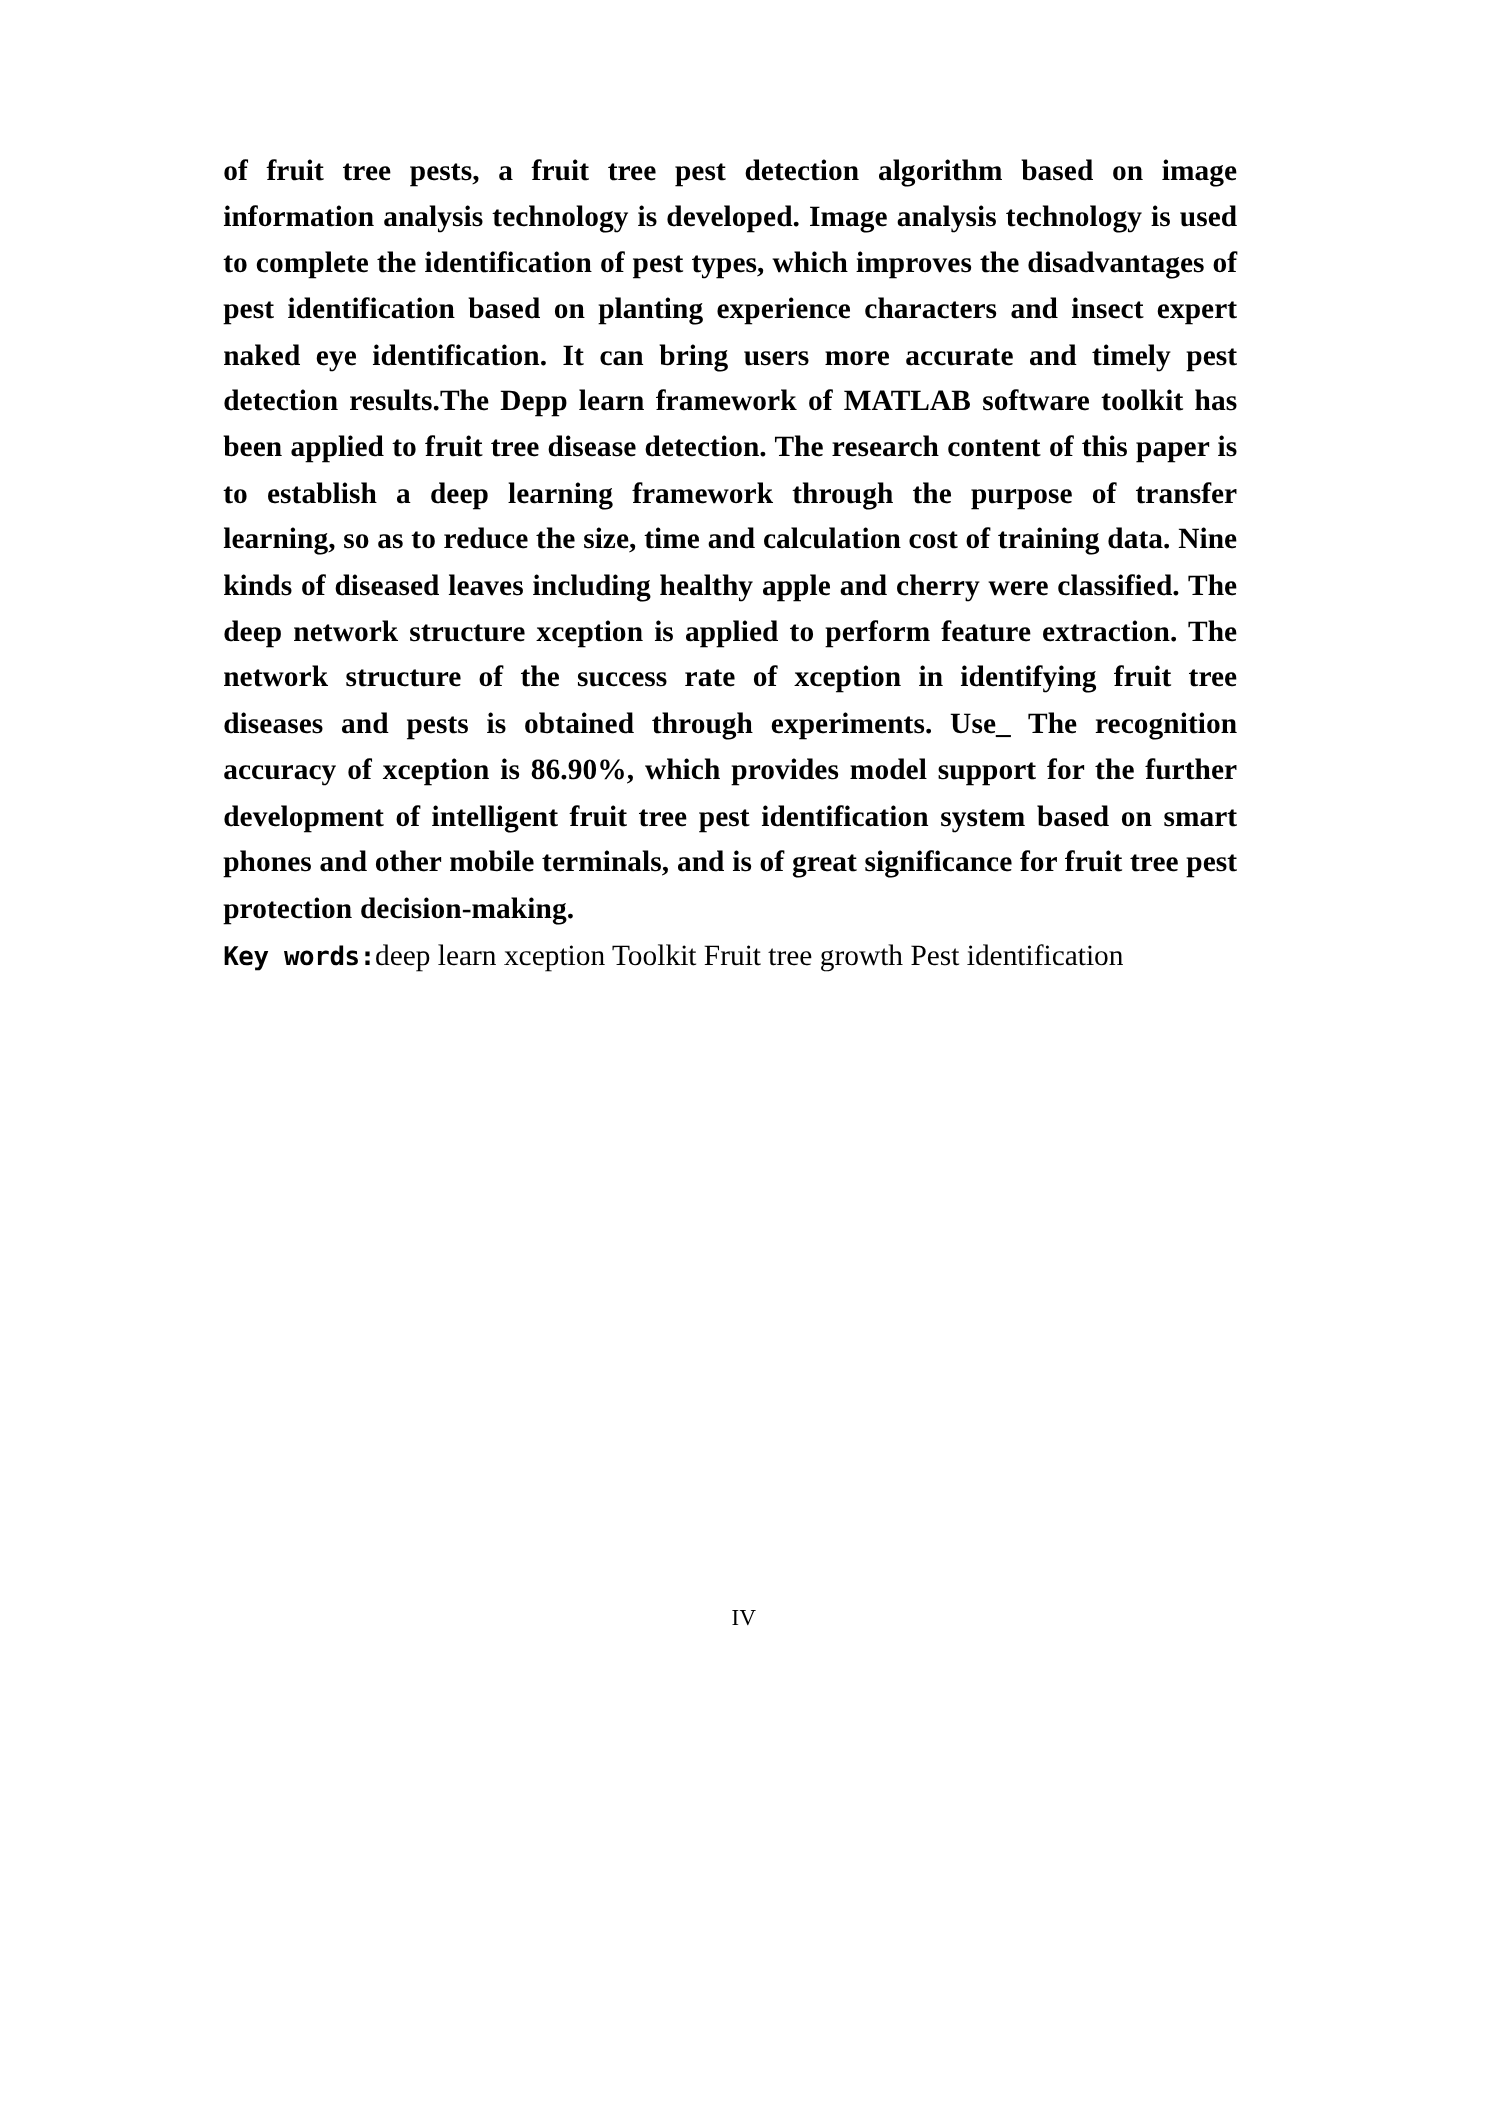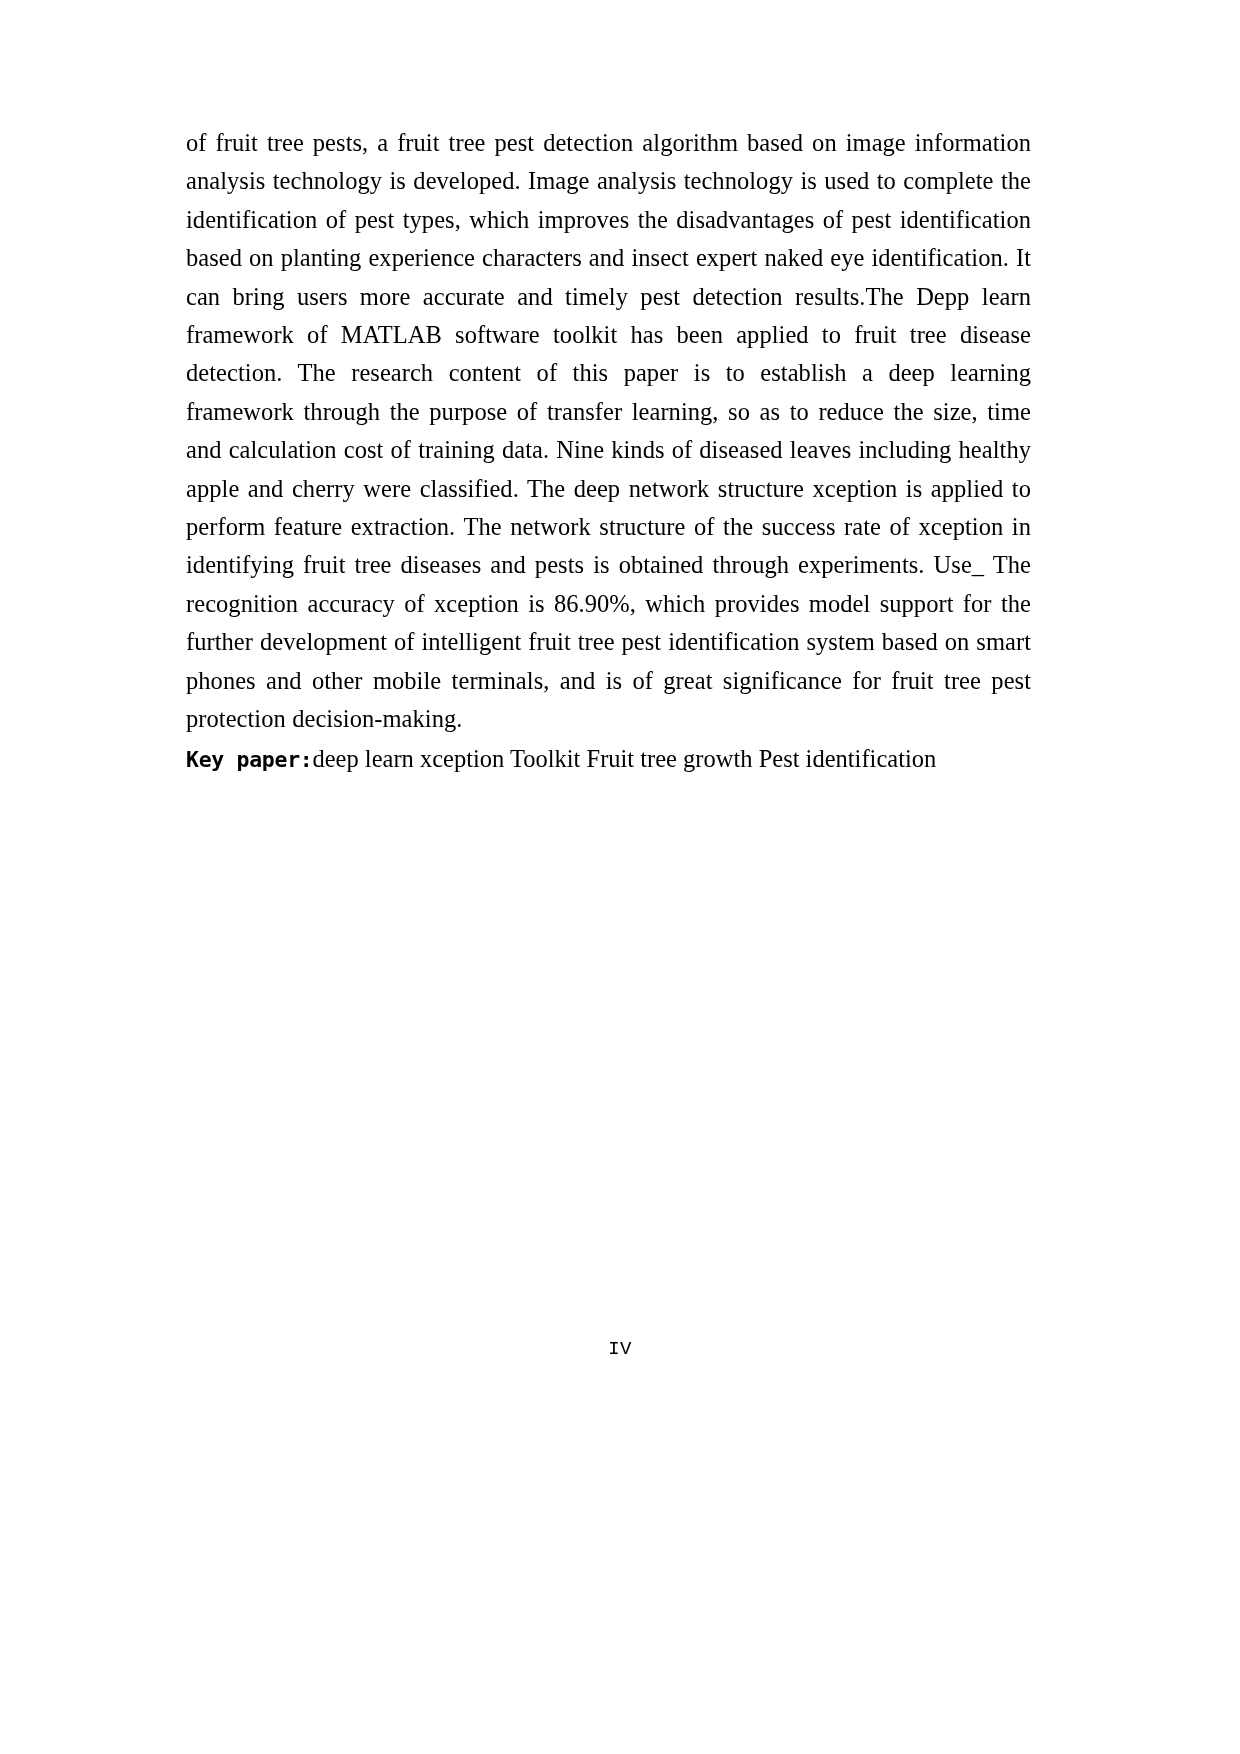--- a/index.html
+++ b/index.html
@@ -30,20 +30,21 @@
   }
   .abstract-body {
     font-size: 24.5px;
     line-height: 38.4px;
     text-align: justify;
     text-justify: inter-word;
     letter-spacing: 0.05px;
     word-spacing: 0.2px;
     margin: 0;
     hyphens: none;
+    font-weight: bold;
   }
   .keywords-line {
     margin: 0;
     padding-top: 1px;
     font-size: 24.5px;
     line-height: 38.4px;
     text-align: left;
     white-space: nowrap;
   }
   .kw-label {
@@ -57,34 +58,34 @@
     font-size: 24.5px;
     margin-top: 24px;
   }
   .page-number {
     position: absolute;
     left: 0;
     top: 1338px;
     width: 1240px;
     text-align: center;
     font-size: 19px;
-    font-family: Liberation Mono, monospace;
+    font-family: Liberation Serif, serif;
     letter-spacing: 0.3px;
   }
 </style>
 </head>
 <body>
 
 <div class="page">
 
   <div class="content">
 
     <p class="abstract-body">of fruit tree pests, a fruit tree pest detection algorithm based on image information analysis technology is developed. Image analysis technology is used to complete the identification of pest types, which improves the disadvantages of pest identification based on planting experience characters and insect expert naked eye identification. It can bring users more accurate and timely pest detection results.The Depp learn framework of MATLAB software toolkit has been applied to fruit tree disease detection. The research content of this paper is to establish a deep learning framework through the purpose of transfer learning, so as to reduce the size, time and calculation cost of training data. Nine kinds of diseased leaves including healthy apple and cherry were classified. The deep network structure xception is applied to perform feature extraction. The network structure of the success rate of xception in identifying fruit tree diseases and pests is obtained through experiments. Use_ The recognition accuracy of xception is 86.90%, which provides model support for the further development of intelligent fruit tree pest identification system based on smart phones and other mobile terminals, and is of great significance for fruit tree pest protection decision-making.</p>
 
     <p class="keywords-line">
-      <span class="kw-label">Key paper:</span><span class="kw-terms">deep learn  xception Toolkit  Fruit tree growth  Pest identification</span>
+      <span class="kw-label">Key words:</span><span class="kw-terms">deep learn  xception Toolkit  Fruit tree growth  Pest identification</span>
     </p>
 
   </div>
 
   <div class="page-number">IV</div>
 
 </div>
 
 </body></html>

